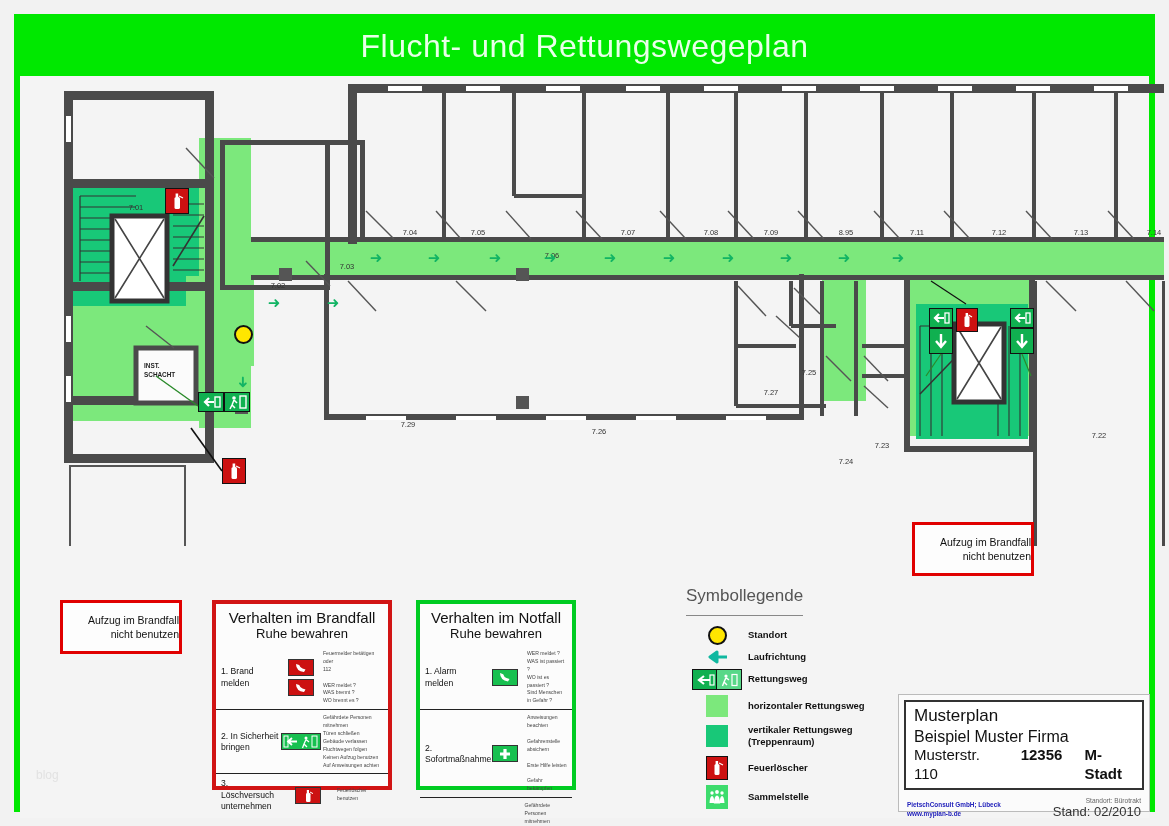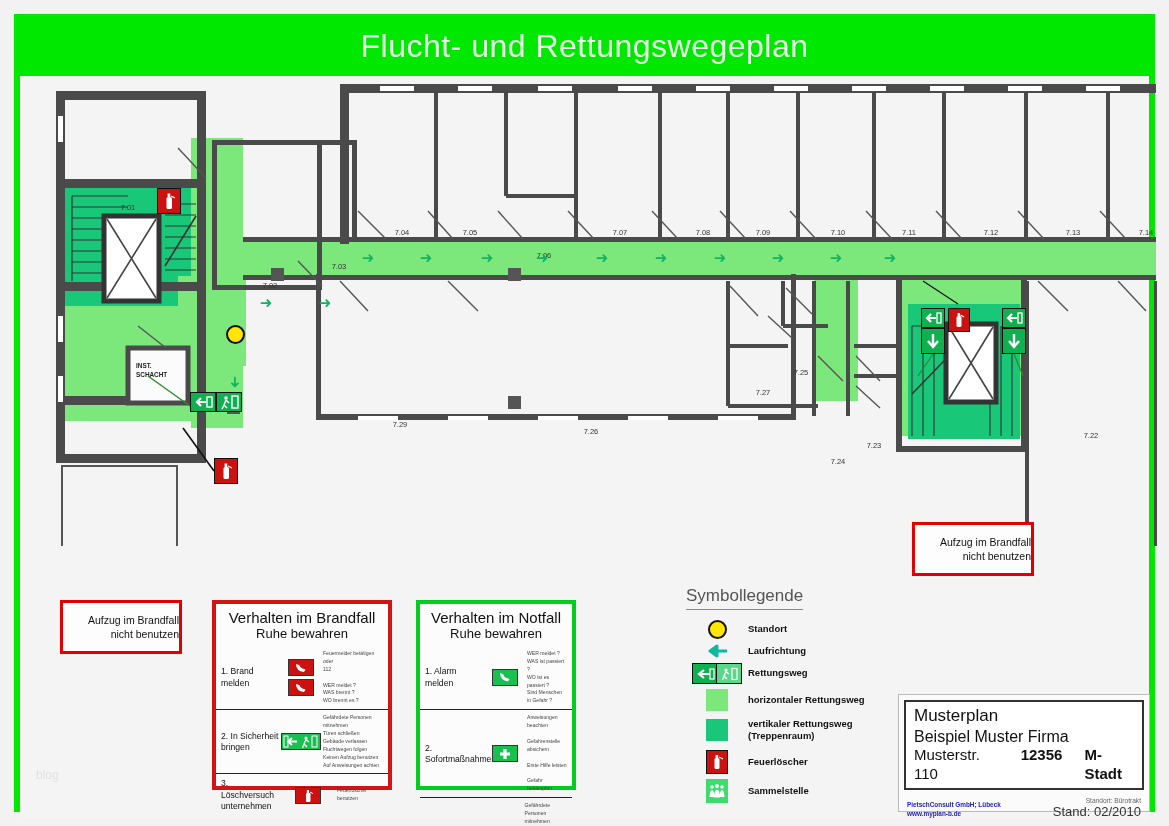--- a/index.html
+++ b/index.html
@@ -25,21 +25,21 @@
   #title-bar .t {
     color:#e8ffe8; font-size:32px; letter-spacing:.5px;
     font-family:"Liberation Sans", sans-serif; font-weight:400;
   }
   #plan-body {
     position:absolute; left:0; top:52px; width:100%; height:746px;
     border-top:4px solid #00e800; background:#f4f4f4;
   }
 
   
-  #floorplan { position:absolute; left:8px; top:0; width:1007px; height:470px; }
+  #floorplan { position:absolute; left:16px; top:0; width:1007px; height:470px; }
 
   
   .roomlbl {
     position:absolute; font-size:7.5px; color:#333; white-space:nowrap;
     font-family:"Liberation Sans", sans-serif;
     transform:translate(-50%,-50%);
   }   
 
   
   .arrow {
@@ -95,21 +95,21 @@
   .behav .notes { flex:1; font-size:5.1px; color:#444; line-height:1.55; }
   .pbox { width:26px; height:17px; border:1px solid #333; display:flex; align-items:center; justify-content:center; }
   .pbox.red { background:#cc1111; }
   .pbox.grn { background:#18c050; }
   .pbox.wide { width:40px; }
 
   
   #legend { position:absolute; }
   #legend .ttl {
     font-size:17px; color:#555; border-bottom:1.6px solid #888;
-    display:inline-block; padding-bottom:3px; margin-bottom:10px;
+    display:inline-block; padding-bottom:9px; margin-bottom:10px;
   }
   #legend .li { display:flex; align-items:center; gap:0; margin-bottom:5px; }
   #legend .sym { width:62px; display:flex; align-items:center; justify-content:center; }
   #legend .lbl { font-size:9.5px; color:#111; font-weight:bold; line-height:1.3; }
   .sw { width:22px; height:22px; }
   .sw.h { background:#7ce87c; }
   .sw.v { background:#18c878; }
 
   
   #titleblock {
@@ -339,21 +339,21 @@
       <div>
         <span class="roomlbl" style="left:100px;top:131px">7.01</span>
         <span class="roomlbl" style="left:242px;top:209px">7.02</span>
         <span class="roomlbl" style="left:311px;top:190px">7.03</span>
         <span class="roomlbl" style="left:374px;top:156px">7.04</span>
         <span class="roomlbl" style="left:442px;top:156px">7.05</span>
         <span class="roomlbl" style="left:516px;top:179px">7.06</span>
         <span class="roomlbl" style="left:592px;top:156px">7.07</span>
         <span class="roomlbl" style="left:675px;top:156px">7.08</span>
         <span class="roomlbl" style="left:735px;top:156px">7.09</span>
-        <span class="roomlbl" style="left:810px;top:156px">7.10</span>
+        <span class="roomlbl" style="left:810px;top:156px">8.95</span>
         <span class="roomlbl" style="left:881px;top:156px">7.11</span>
         <span class="roomlbl" style="left:963px;top:156px">7.12</span>
         <span class="roomlbl" style="left:1045px;top:156px">7.13</span>
         <span class="roomlbl" style="left:1118px;top:156px">7.14</span>
         <span class="roomlbl" style="left:1063px;top:359px">7.22</span>
         <span class="roomlbl" style="left:846px;top:369px">7.23</span>
         <span class="roomlbl" style="left:810px;top:385px">7.24</span>
         <span class="roomlbl" style="left:773px;top:296px">7.25</span>
         <span class="roomlbl" style="left:735px;top:316px">7.27</span>
         <span class="roomlbl" style="left:563px;top:355px">7.26</span>

